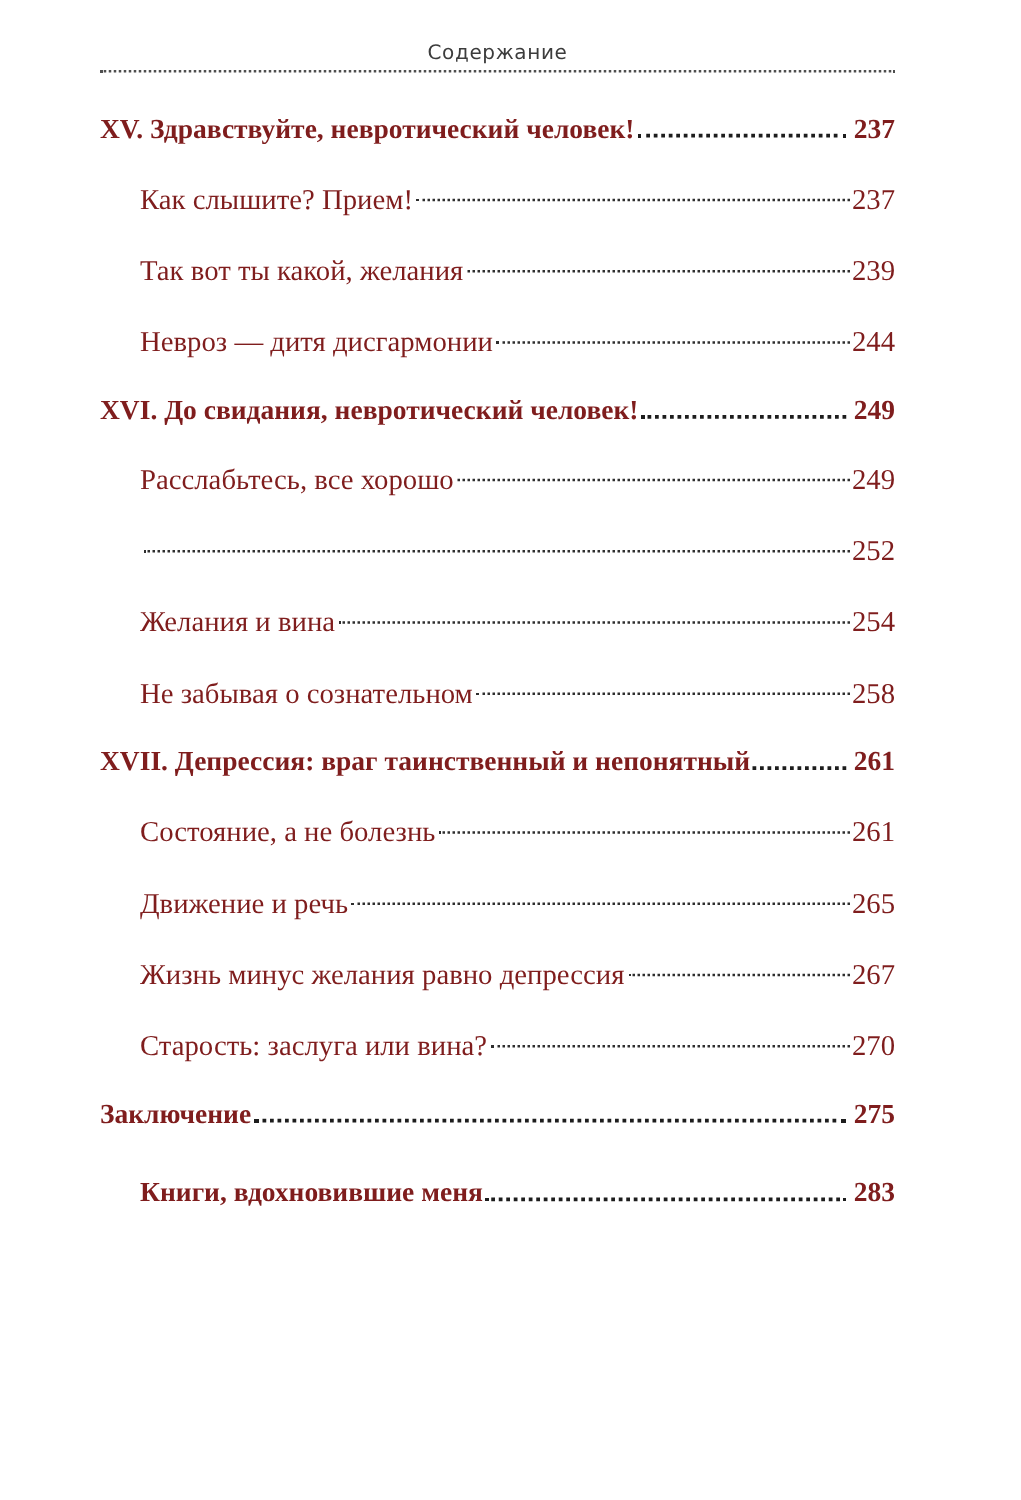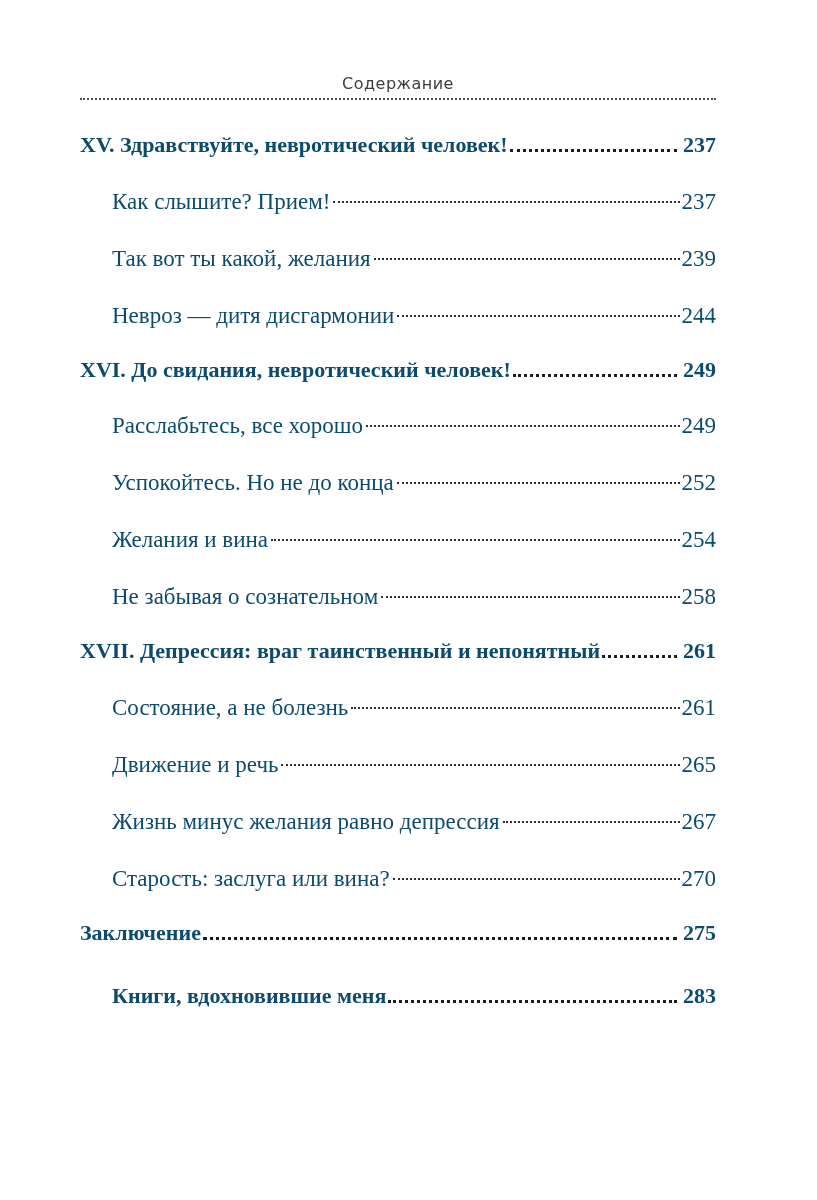--- a/index.html
+++ b/index.html
@@ -10,40 +10,40 @@
   body {
     width: 817px;
     height: 1200px;
     position: relative;
     overflow: hidden;
   }
   .page {
     box-sizing: border-box;
     width: 817px;
     height: 1200px;
-    padding: 74px 101px 0 80px;
+    padding: 32px 101px 0 80px;
     background: #ffffff;
   }
   
   .running-head {
     text-align: center;
     font-family: "DejaVu Sans", "Liberation Sans", sans-serif;
     font-size: 16px;
     letter-spacing: 0.5px;
     color: #3c3c3c;
   }
   .head-rule {
     margin-top: 5px;
     height: 0;
     border-bottom: 2px dotted #4e4e4e;
   }
   
   .toc {
     font-family: "Liberation Serif", "DejaVu Serif", serif;
-    color: #0c4a6e;
+    color: #7f1d1d;
   }
   .row {
     display: flex;
     align-items: baseline;
     white-space: nowrap;
   }
   .row .leader {
     flex: 1 1 auto;
     height: 0;
     margin: 0 2px 0 3px;
@@ -118,21 +118,20 @@
         <span class="title">XVI. До свидания, невротический человек!</span>
         <span class="leader"></span>
         <span class="pg">249</span>
       </div>
       <div class="row entry">
         <span class="title">Расслабьтесь, все хорошо</span>
         <span class="leader"></span>
         <span class="pg">249</span>
       </div>
       <div class="row entry">
-        <span class="title">Успокойтесь. Но не до конца</span>
         <span class="leader"></span>
         <span class="pg">252</span>
       </div>
       <div class="row entry">
         <span class="title">Желания и вина</span>
         <span class="leader"></span>
         <span class="pg">254</span>
       </div>
       <div class="row entry">
         <span class="title">Не забывая о сознательном</span>

